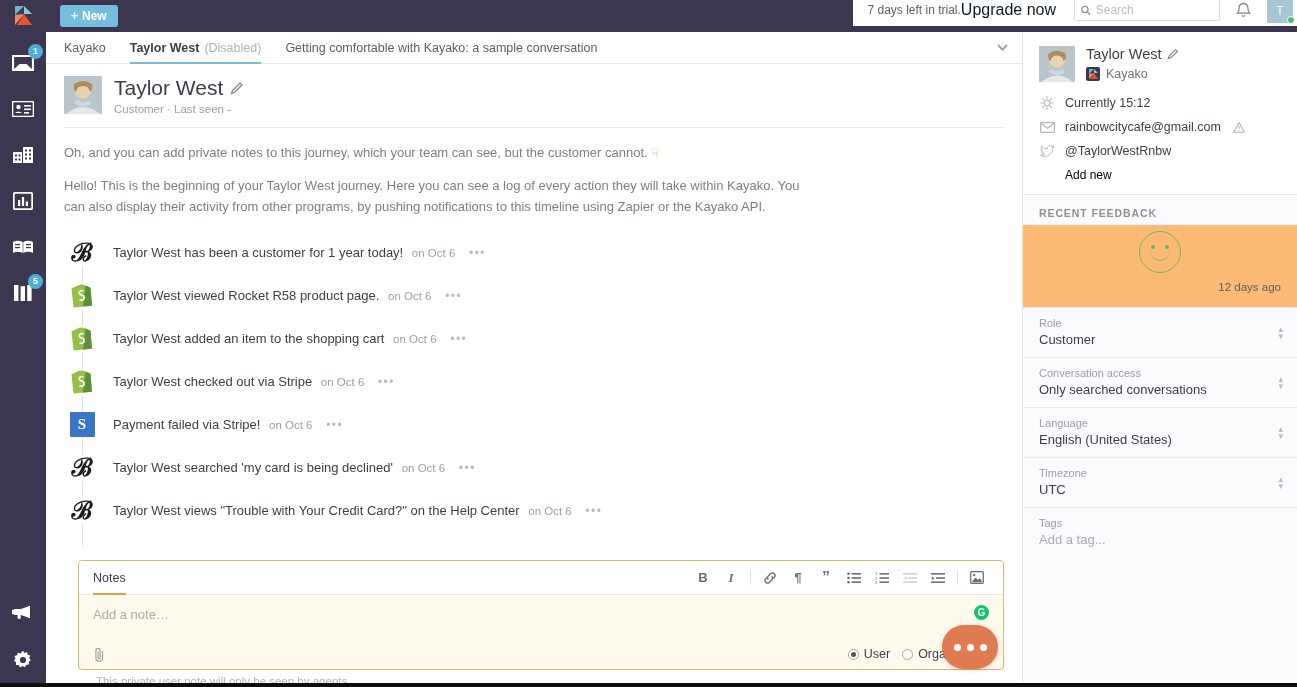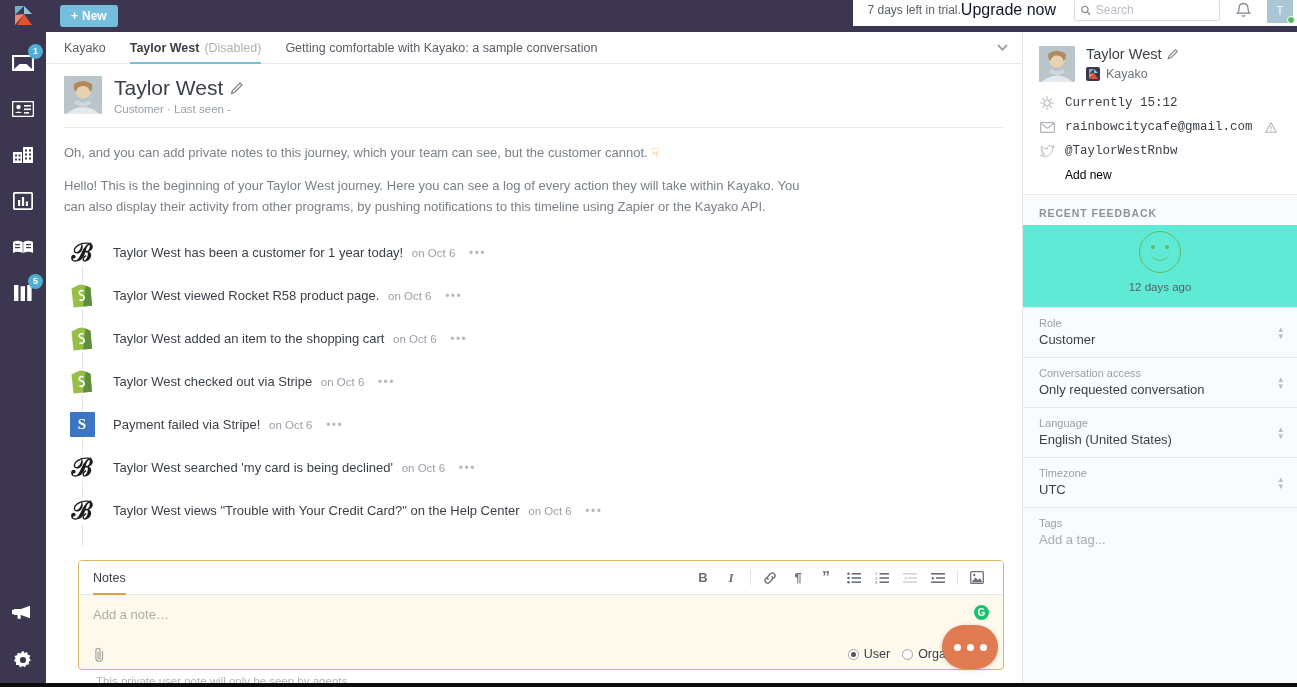--- a/index.html
+++ b/index.html
@@ -208,30 +208,30 @@
   .rpanel {
     width: 275px; flex: 0 0 275px; border-left: 1px solid #e2e4e6;
     background: #fafbfc; overflow: hidden; display: flex; flex-direction: column;
   }
   .rp-head { background: #fff; padding: 14px 16px 12px 16px; }
   .rp-ident { display: flex; gap: 11px; align-items: flex-start; }
   .rp-ava { width: 36px; height: 36px; flex: 0 0 36px; overflow: hidden; border-radius: 1px; }
   .rp-name { font-size: 14.5px; color: #3a3f47; display: flex; align-items: center; gap: 6px; }
   .rp-org { font-size: 12.5px; color: #6b7178; display: flex; align-items: center; gap: 6px; margin-top: 5px; }
   .kayako-mini { width: 14px; height: 14px; flex: 0 0 14px; border-radius: 2px; overflow: hidden; }
-  .rp-rows { margin-top: 14px; display: flex; flex-direction: column; gap: 10px; font-family: Liberation Mono, monospace; }
+  .rp-rows { margin-top: 14px; display: flex; flex-direction: column; gap: 10px; }
   .rp-row { display: flex; align-items: center; gap: 10px; font-size: 12.5px; color: #3a3f47; }
   .rp-row .ic { width: 16px; flex: 0 0 16px; display: flex; align-items: center; justify-content: center; color: #b0b4b9; }
   .rp-addnew { font-size: 12px; color: #000000; margin: 10px 0 0 26px; cursor: pointer; }
 
   .rp-section-title {
     font-size: 10.5px; letter-spacing: 0.9px; color: #8d9299; font-weight: bold;
     padding: 12px 16px 6px 16px; border-top: 1px solid #e6e8ea; background: #fafbfc;
   }
-  .feedback { padding: 6px 16px 14px 16px; text-align: center; background: #5eead4; }
+  .feedback { padding: 6px 16px 14px 16px; text-align: right; background: #fdba74; }
   .smiley {
     width: 42px; height: 42px; border-radius: 50%; border: 1.5px solid #66b96a;
     margin: 0 auto; position: relative;
   }
   .smiley .eye { position: absolute; width: 4px; height: 4px; border-radius: 50%; background: #66b96a; top: 13px; }
   .smiley .eye.l { left: 11px; } .smiley .eye.r { right: 11px; }
   .smiley .mouth {
     position: absolute; left: 10px; right: 10px; top: 18px; height: 11px;
     border-bottom: 1.5px solid #66b96a; border-radius: 0 0 40px 40px;
   }
@@ -733,21 +733,21 @@
           <div class="fb-time">12 days ago</div>
         </div>
 
         <div class="field">
           <div class="field-label">Role</div>
           <div class="field-value">Customer</div>
           <div class="spin">▴<br>▾</div>
         </div>
         <div class="field">
           <div class="field-label">Conversation access</div>
-          <div class="field-value">Only requested conversation</div>
+          <div class="field-value">Only searched conversations</div>
           <div class="spin">▴<br>▾</div>
         </div>
         <div class="field">
           <div class="field-label">Language</div>
           <div class="field-value">English (United States)</div>
           <div class="spin">▴<br>▾</div>
         </div>
         <div class="field">
           <div class="field-label">Timezone</div>
           <div class="field-value">UTC</div>

